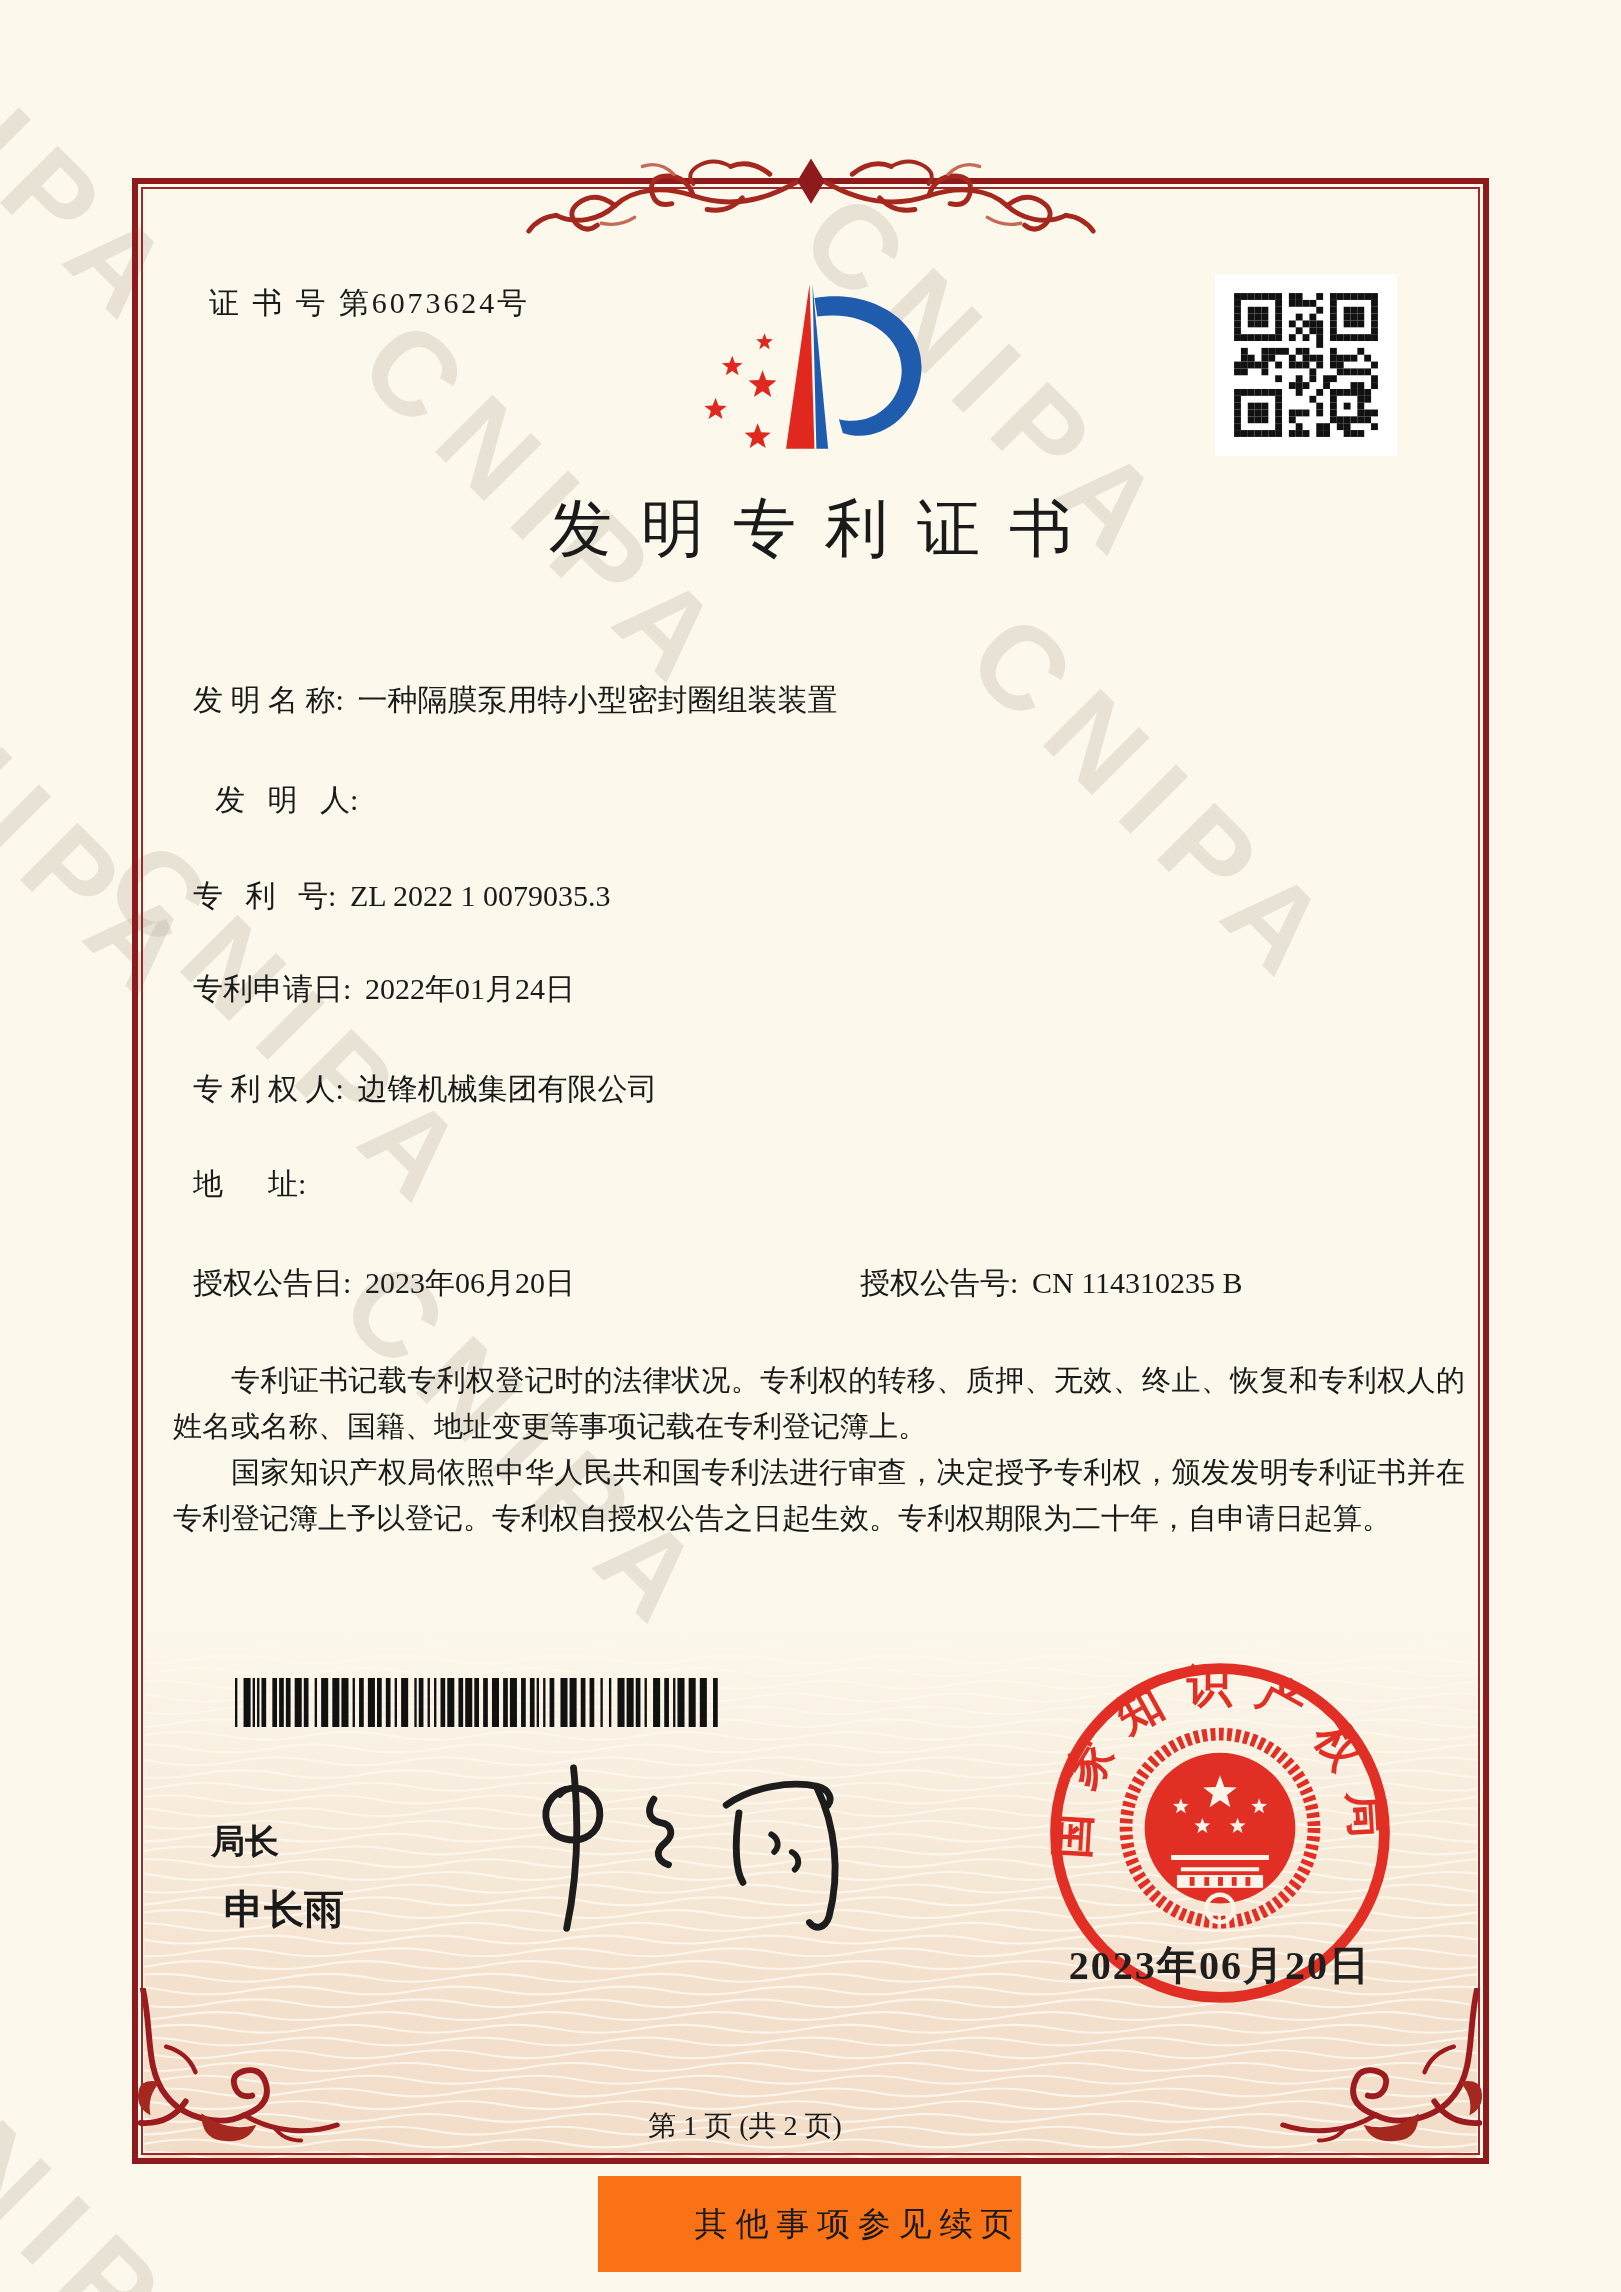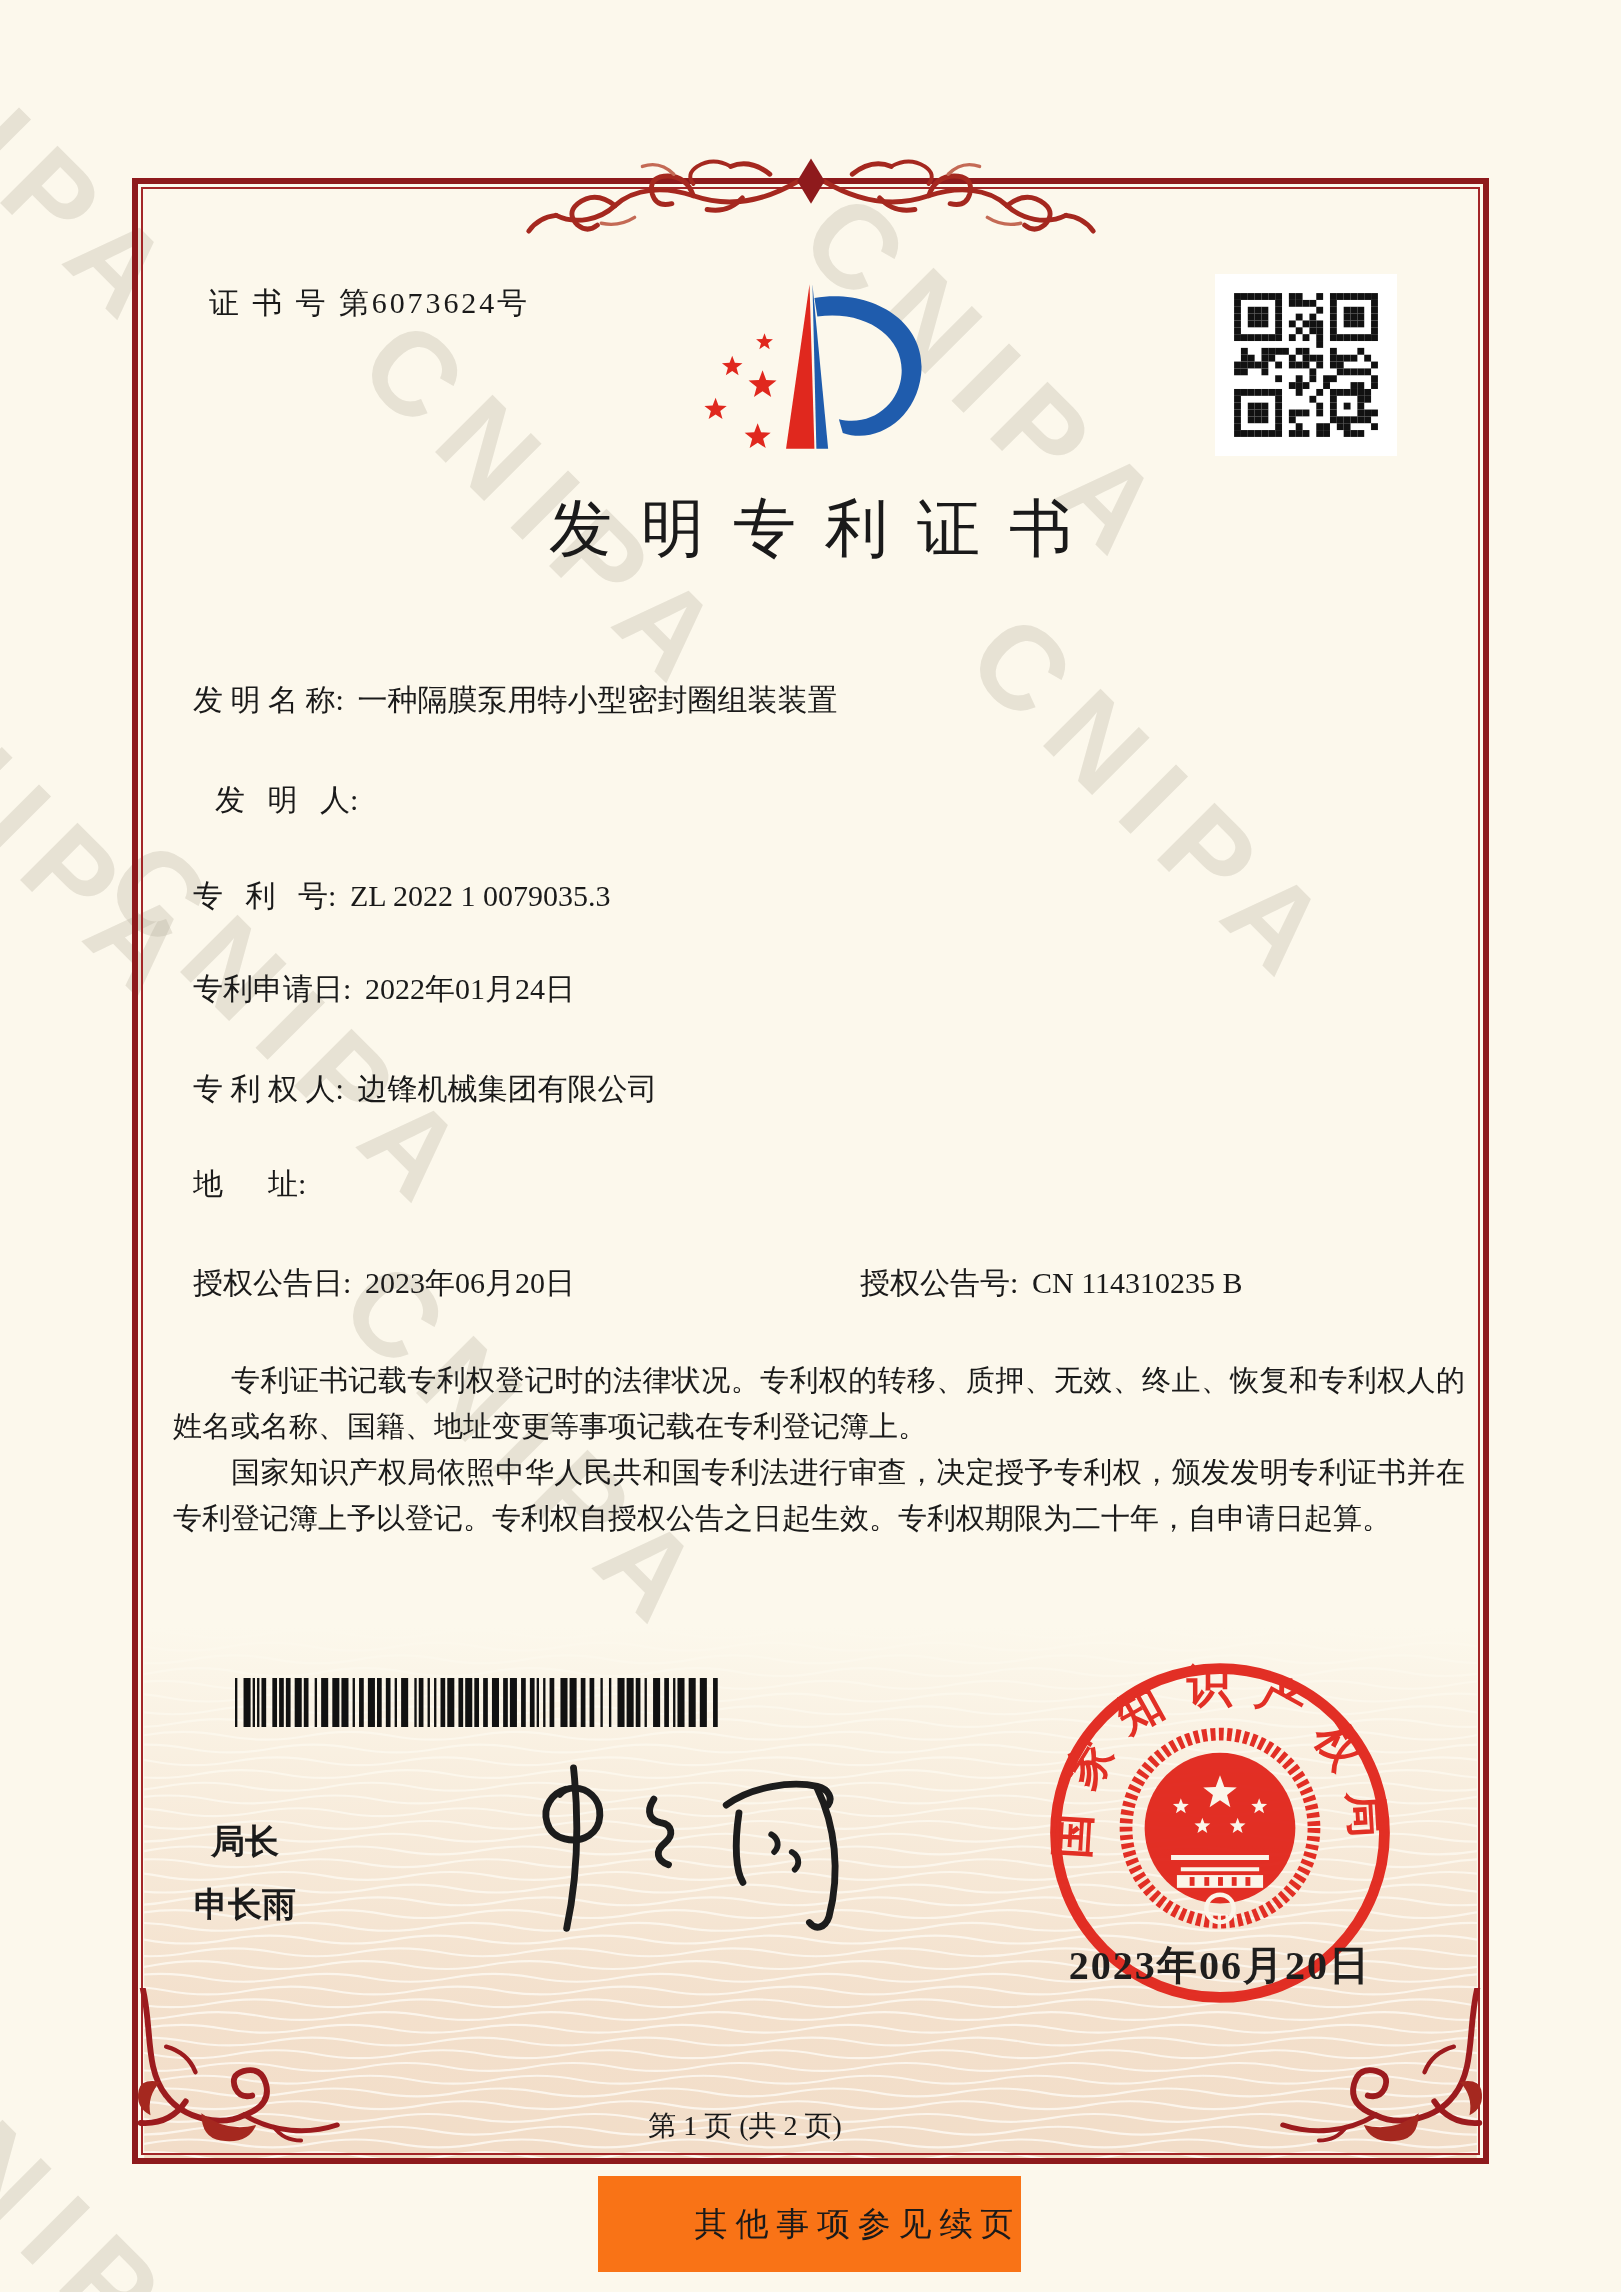--- a/index.html
+++ b/index.html
@@ -27,22 +27,22 @@
   .field-row{position:absolute;display:flex;font-size:30px;line-height:41px;}
   .f-label{white-space:pre;flex:none;}
   .f-value{margin-left:13.7px;white-space:pre-line;}
   .pair2{position:absolute;left:667px;display:flex;}
   .paras{position:absolute;left:173px;top:1357px;width:1292px;font-size:29px;line-height:46px;
       text-align:justify;z-index:4;}
   .paras p{margin:0;text-indent:2em;}
   .barcode{position:absolute;left:235px;top:1678px;z-index:4;}
   .sig-title{position:absolute;left:211px;top:1819px;font-family:"Liberation Sans","DejaVu Sans",sans-serif;
       font-weight:700;font-size:34px;z-index:4;}
-  .sig-name{position:absolute;left:194px;top:1882px;font-family:"Liberation Sans","DejaVu Sans",sans-serif;
-      font-weight:700;font-size:34px;z-index:4;}
+  .sig-name{position:absolute;left:224px;top:1882px;font-family:"Liberation Sans","DejaVu Sans",sans-serif;
+      font-weight:700;font-size:40px;z-index:4;}
   .signature{position:absolute;left:505px;top:1760px;z-index:4;}
   .seal{position:absolute;left:1034px;top:1647px;z-index:5;opacity:0.95;}
   .page-ind{position:absolute;left:539px;top:2107px;width:412px;text-align:center;font-size:28px;z-index:4;}
   .foot-box{position:absolute;left:598px;top:2176px;width:423px;height:96px;background:#f97316;z-index:4;
       display:flex;align-items:center;justify-content:flex-end;}
   .foot-box span{font-size:33px;letter-spacing:7.8px;}
 </style>
 </head>
 <body>
 

